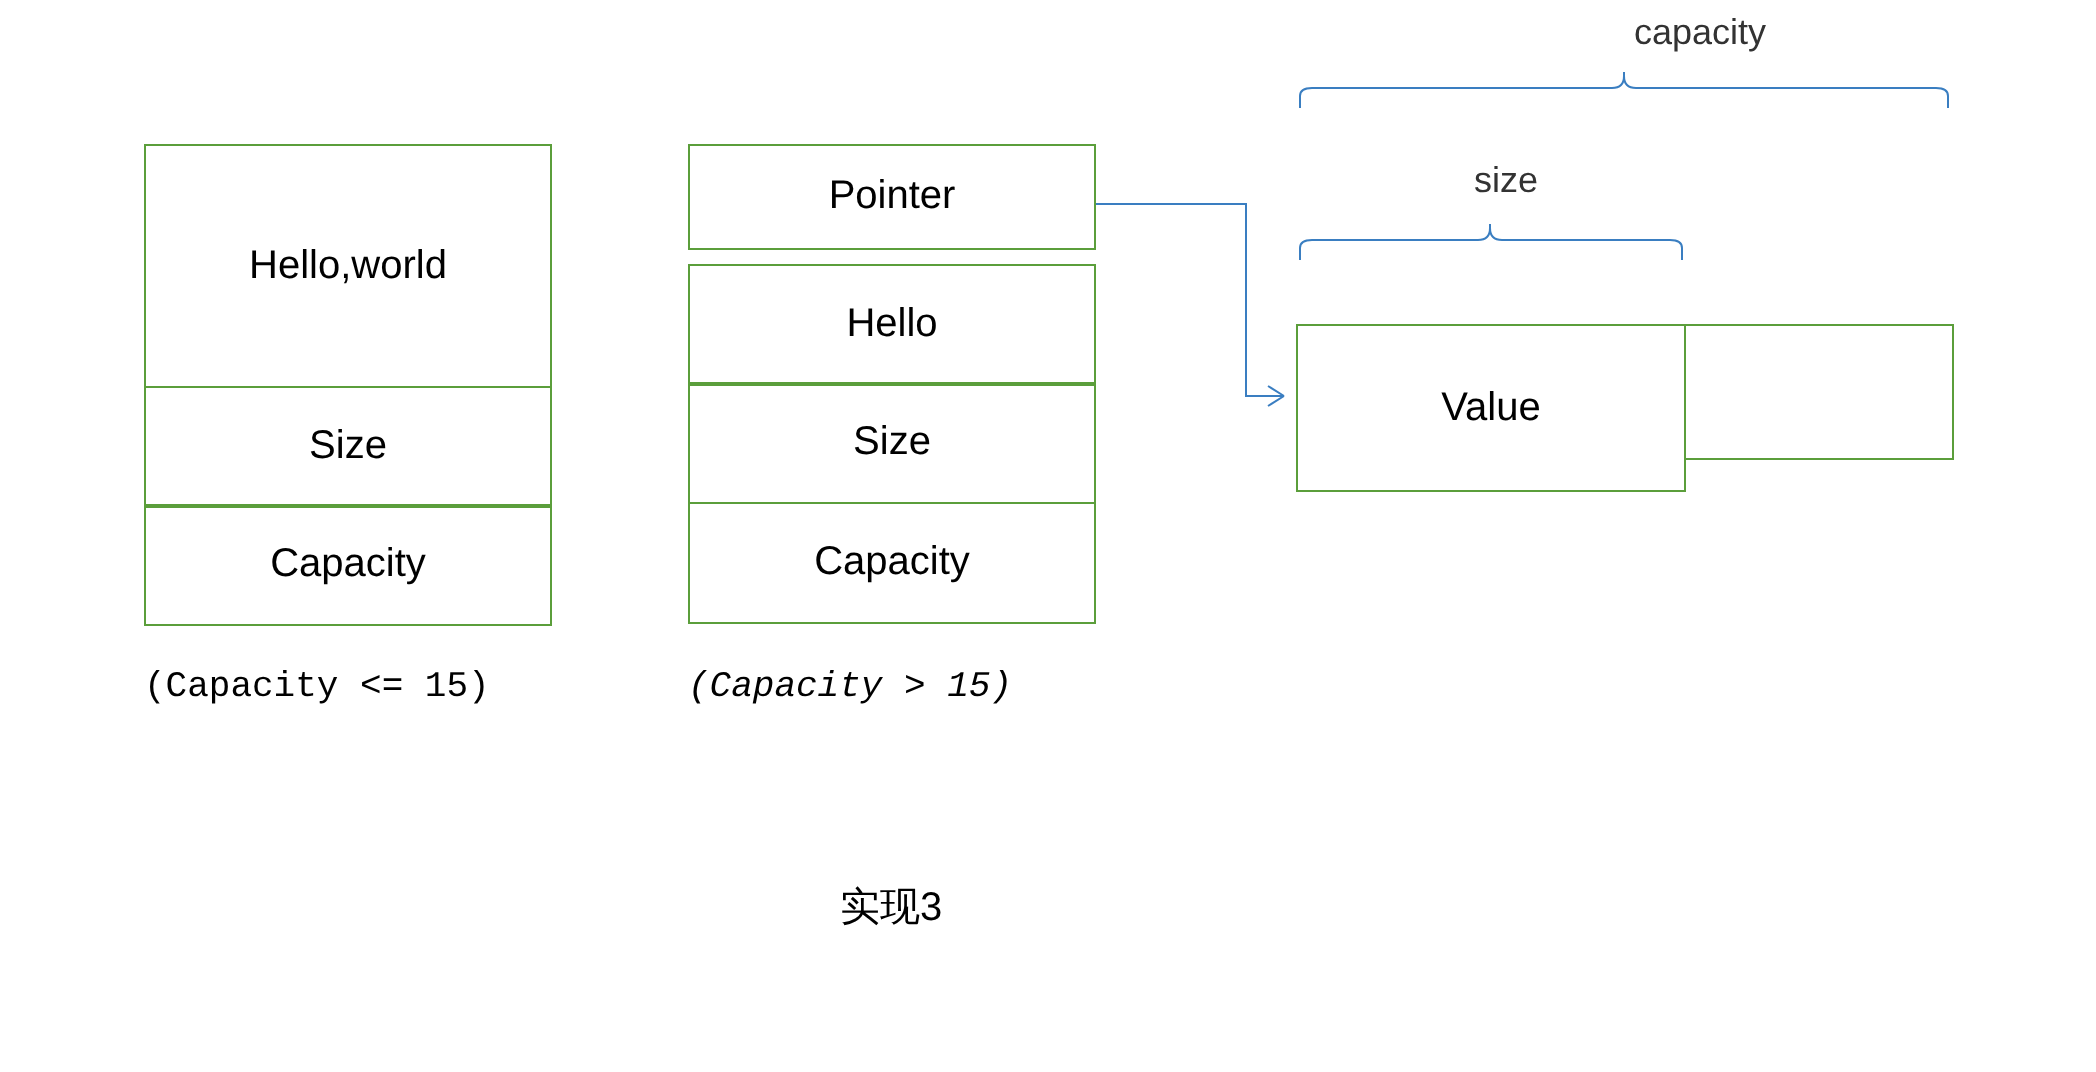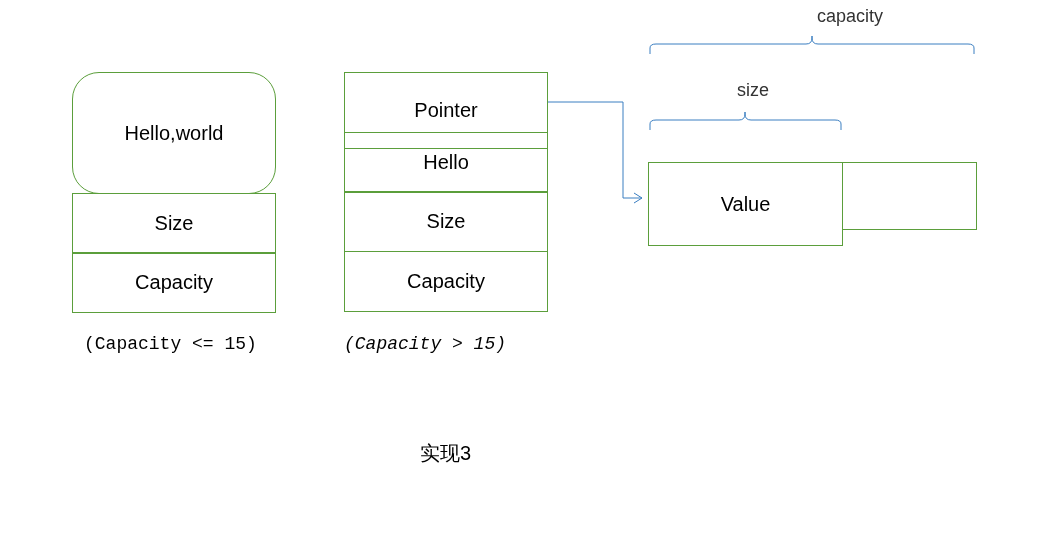--- a/index.html
+++ b/index.html
@@ -34,32 +34,32 @@
       position: absolute;
       font-size: 20px;
     }
     .brace {
       position: absolute;
     }
   </style>
 </head>
 <body>
 
-<div class="box" style="left:72px; top:72px; width:204px; height:122px;border-radius:27px;">
+<div class="box" style="left:72px; top:72px; width:204px; height:122px;">
   <span>Hello,world</span>
 </div>
 <div class="box" style="left:72px; top:192.5px; width:204px; height:61px;">
   <span>Size</span>
 </div>
 <div class="box" style="left:72px; top:252px; width:204px; height:61px;">
   <span>Capacity</span>
 </div>
-<div class="caption" style="left:84px; top:334px;">(Capacity &lt;= 15)</div>
+<div class="caption" style="left:72px; top:334px;">(Capacity &lt;= 15)</div>
 
-<div class="box" style="left:344px; top:72px; width:204px; height:77px;">
+<div class="box" style="left:344px; top:72px; width:204px; height:53px;">
   <span>Pointer</span>
 </div>
 <div class="box" style="left:344px; top:131.5px; width:204px; height:61px;">
   <span>Hello</span>
 </div>
 <div class="box" style="left:344px; top:191px; width:204px; height:61px;">
   <span>Size</span>
 </div>
 <div class="box" style="left:344px; top:250.5px; width:204px; height:61px;">
   <span>Capacity</span>

